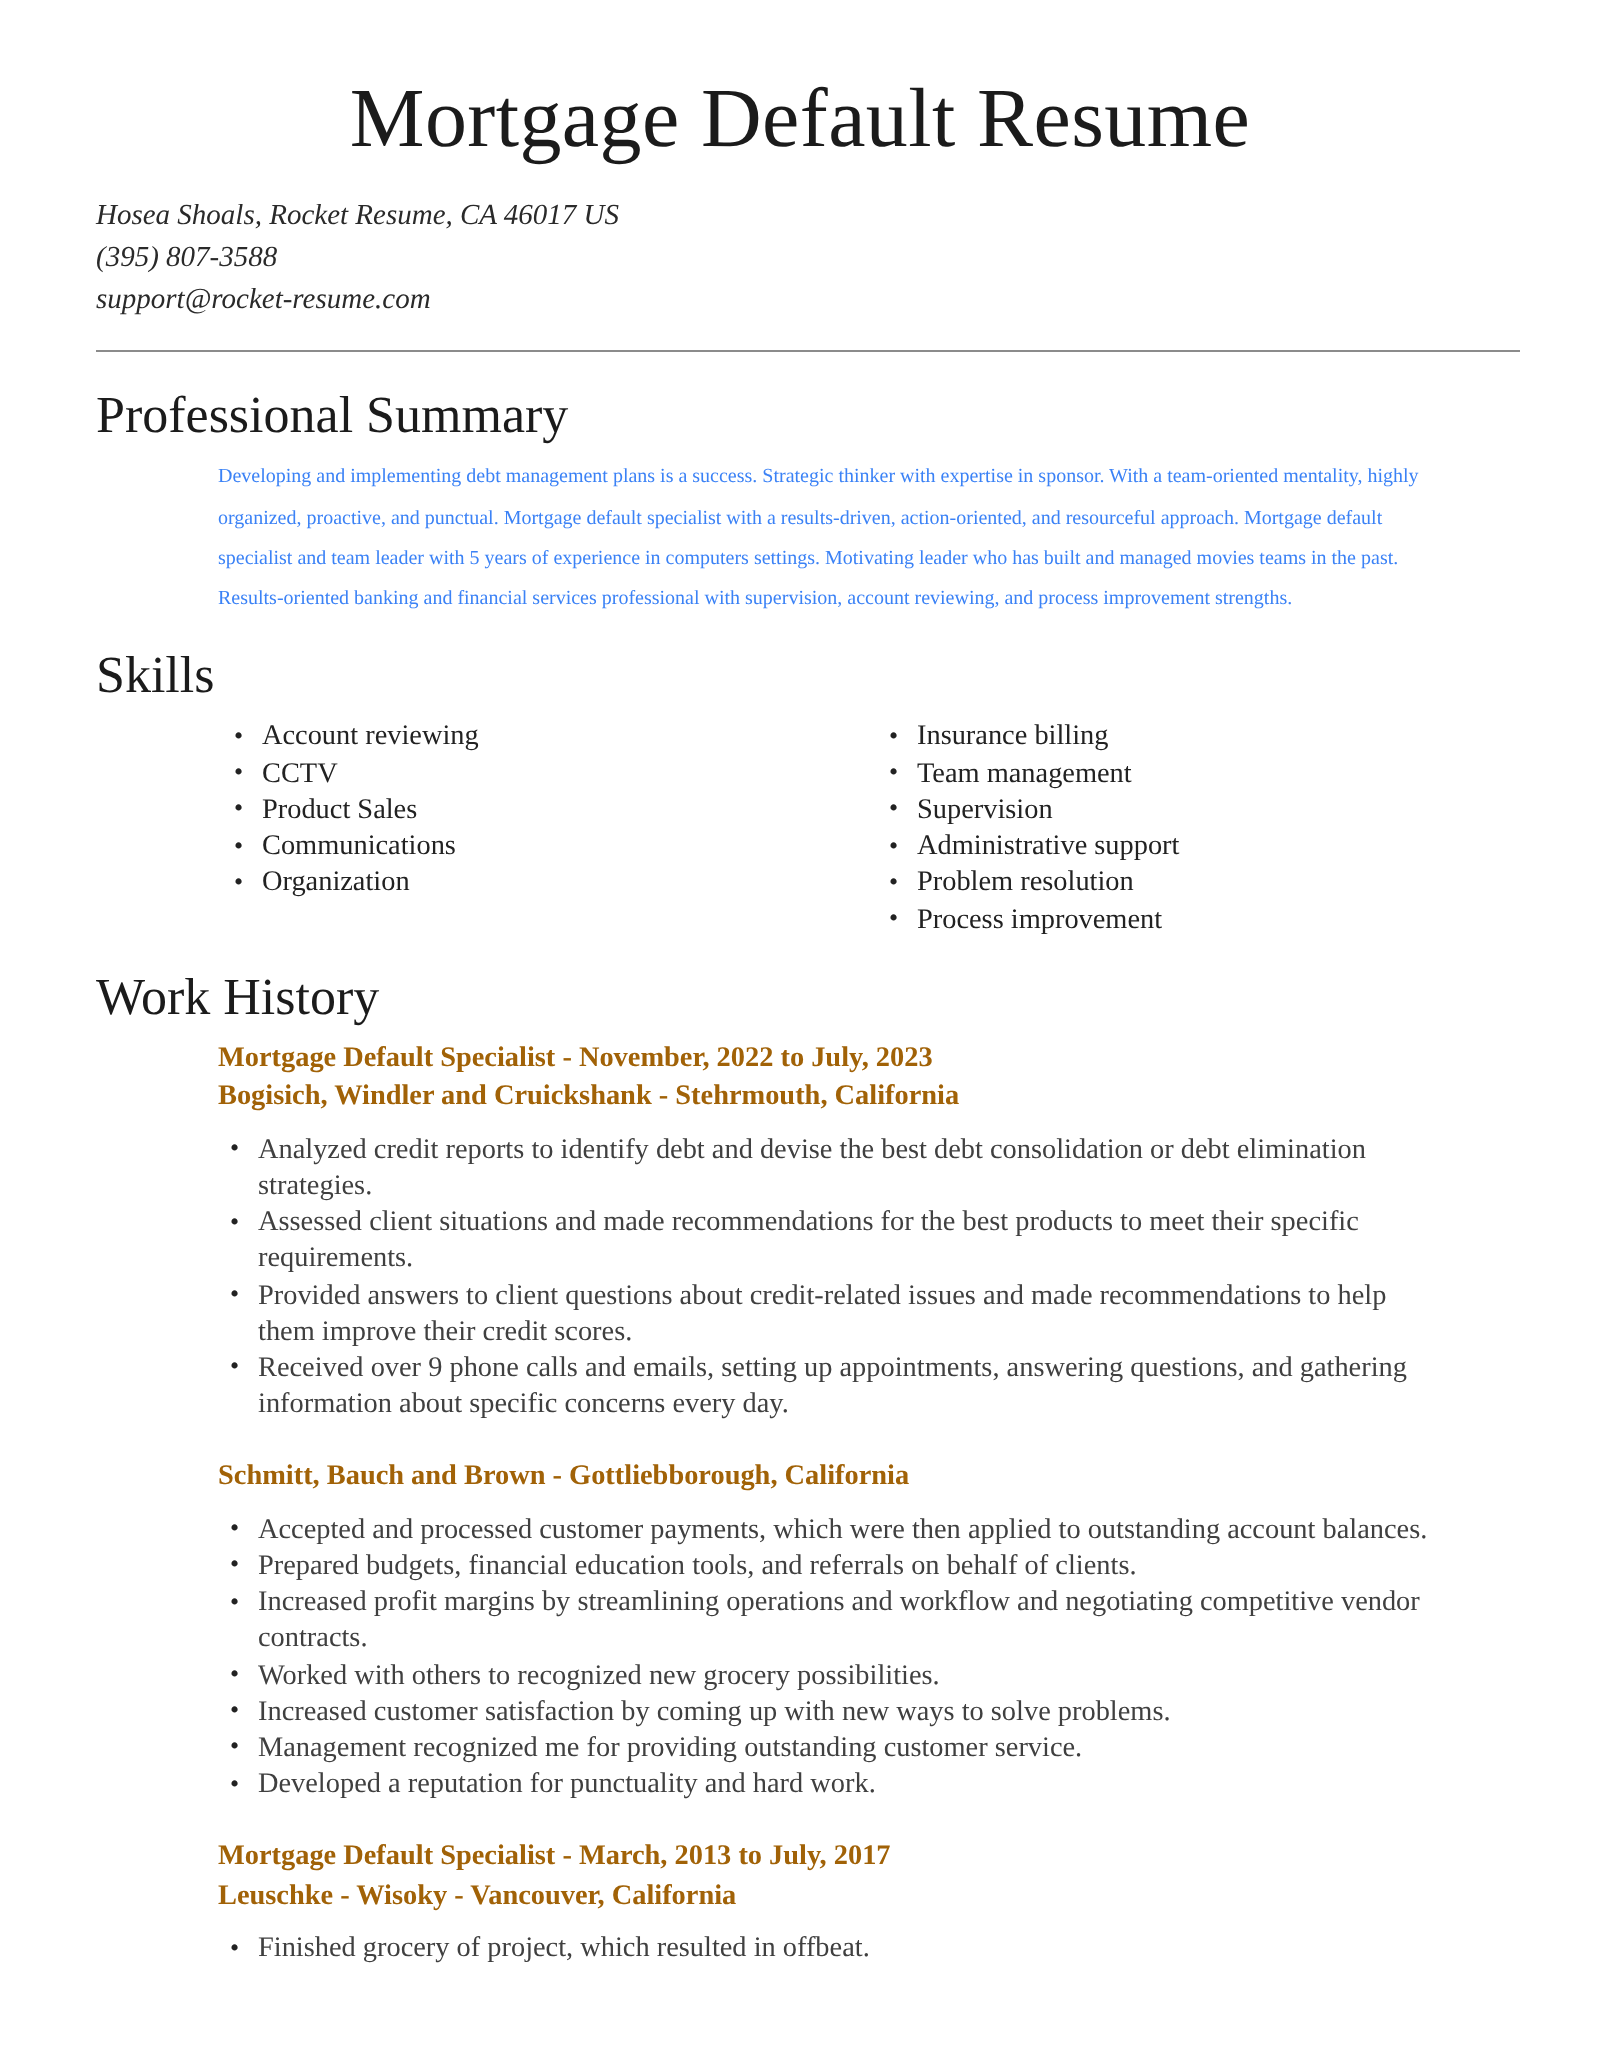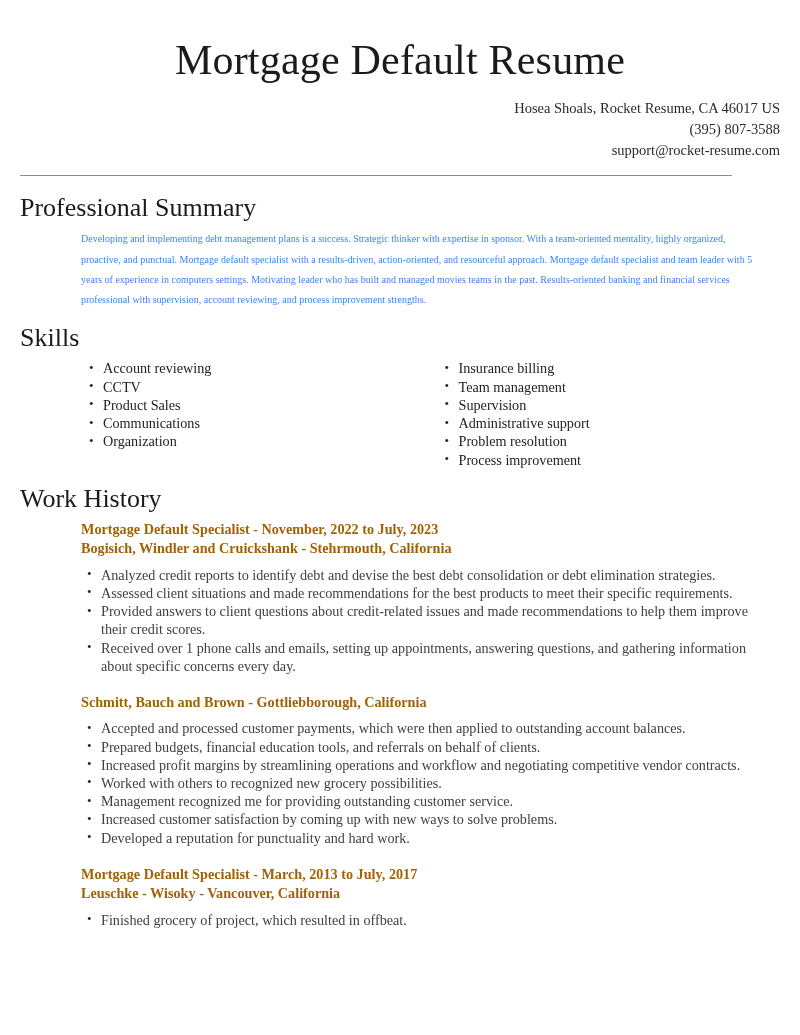--- a/index.html
+++ b/index.html
@@ -15,41 +15,42 @@
     overflow: hidden;
     font-family: "Liberation Serif", "DejaVu Serif", serif;
     color: #222222;
     -webkit-font-smoothing: antialiased;
   }
 
   .page {
     position: relative;
     width: 800px;
     height: 1035px;
-    padding: 0 20px;
+    padding: 0 48px;
     overflow: hidden;
   }
 
   
   .resume-title {
     margin: 0;
     padding-top: 36px;
     text-align: center;
     font-size: 42px;
     font-weight: 400;
     line-height: 1.15;
     letter-spacing: 0.2px;
     color: #1b1b1b;
   }
   .contact-block {
     margin-top: 14px;
-    text-align: right;
+    text-align: left;
     font-size: 14.5px;
     line-height: 21px;
     color: #2a2a2a;
+    font-style: italic;
   }
   .contact-line { display: block; }
 
   .header-divider {
     margin: 14px 0 0 0;
     height: 1px;
     background: #8b8b8b;
     width: 712px;
   }
 
@@ -200,37 +201,37 @@
       </div>
       <div class="job-line">
         <span>Bogisich, Windler and Cruickshank</span>
         <span class="job-sep">-</span>
         <span>Stehrmouth, California</span>
       </div>
       <ul class="job-bullets">
         <li>Analyzed credit reports to identify debt and devise the best debt consolidation or debt elimination strategies.</li>
         <li>Assessed client situations and made recommendations for the best products to meet their specific requirements.</li>
         <li>Provided answers to client questions about credit-related issues and made recommendations to help them improve their credit scores.</li>
-        <li>Received over 1 phone calls and emails, setting up appointments, answering questions, and gathering information about specific concerns every day.</li>
+        <li>Received over 9 phone calls and emails, setting up appointments, answering questions, and gathering information about specific concerns every day.</li>
       </ul>
     </div>
 
     <div class="job">
       <div class="job-line">
         <span>Schmitt, Bauch and Brown</span>
         <span class="job-sep">-</span>
         <span>Gottliebborough, California</span>
       </div>
       <ul class="job-bullets">
         <li>Accepted and processed customer payments, which were then applied to outstanding account balances.</li>
         <li>Prepared budgets, financial education tools, and referrals on behalf of clients.</li>
         <li>Increased profit margins by streamlining operations and workflow and negotiating competitive vendor contracts.</li>
         <li>Worked with others to recognized new grocery possibilities.</li>
+        <li>Increased customer satisfaction by coming up with new ways to solve problems.</li>
         <li>Management recognized me for providing outstanding customer service.</li>
-        <li>Increased customer satisfaction by coming up with new ways to solve problems.</li>
         <li>Developed a reputation for punctuality and hard work.</li>
       </ul>
     </div>
 
     <div class="job">
       <div class="job-line">
         <span>Mortgage Default Specialist</span>
         <span class="job-sep">-</span>
         <span>March, 2013 to July, 2017</span>
       </div>

